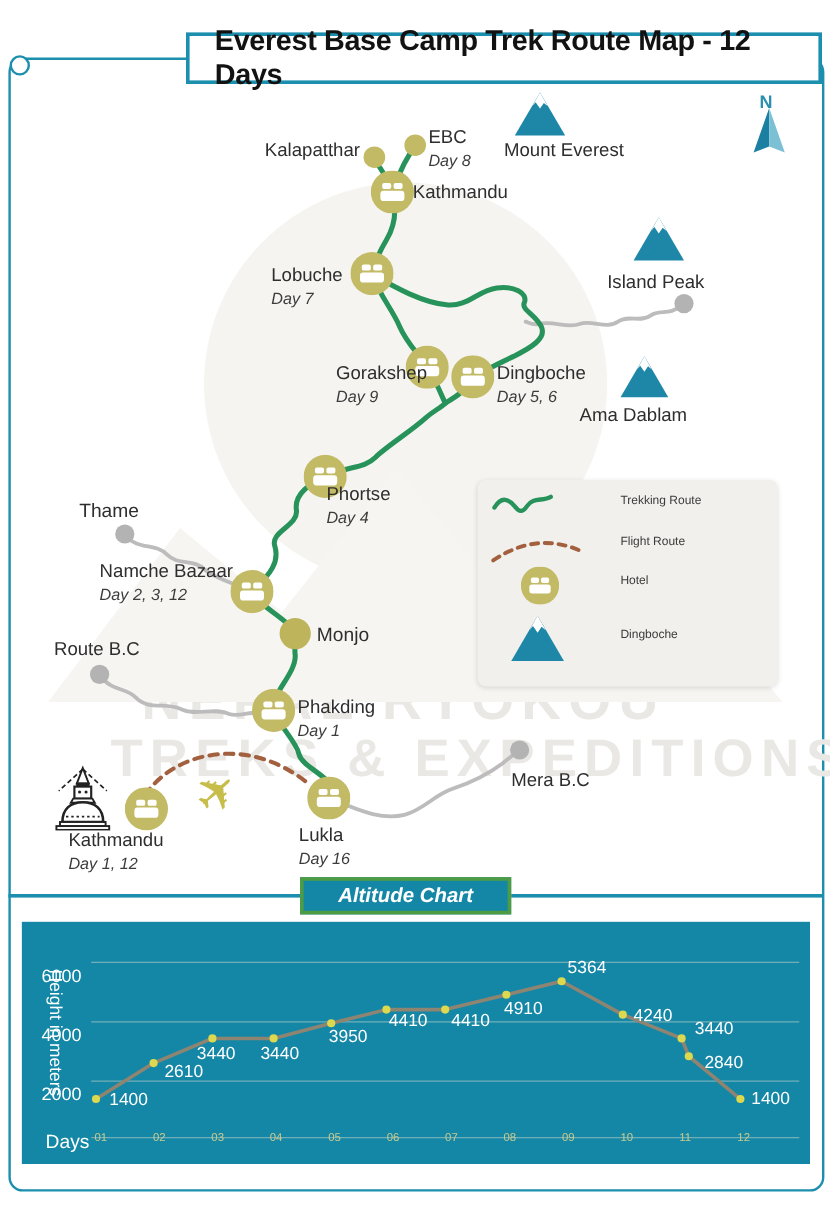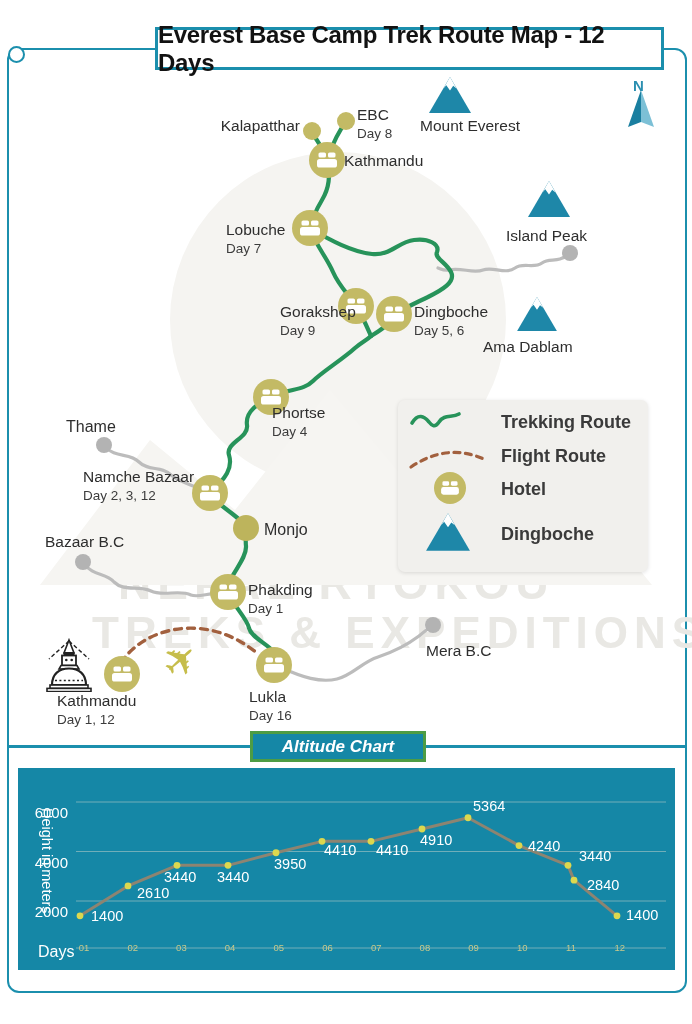--- a/index.html
+++ b/index.html
@@ -4,37 +4,37 @@
 <style>
   html,body{margin:0;padding:0;background:#ffffff;}
   #stage{position:relative;width:692px;height:1024px;background:#fff;overflow:hidden;
          font-family:"Liberation Sans",sans-serif;}
   .abs{position:absolute;}
   
   #frame{left:7px;top:48px;width:676px;height:941px;border:2.5px solid #1b8fad;border-radius:12px;}
   #corner-curl{left:8px;top:46px;width:13px;height:13px;border:2.5px solid #1b8fad;border-radius:50%;background:#fff;}
   
   #title-box{left:155px;top:27px;width:503px;height:37px;background:#fff;border:3px solid #1b8fad;
-             display:flex;align-items:center;justify-content:center;}
+             display:flex;align-items:center;justify-content:center;padding-left:21px;}
   #title-box span{font-size:24px;font-weight:bold;color:#121212;letter-spacing:-0.3px;}
   
   .wm{color:#e9e8e4;font-weight:bold;letter-spacing:6px;white-space:nowrap;}
   #wm1{left:118px;top:556px;font-size:46px;}
   #wm2{left:92px;top:608px;font-size:44px;}
   
   #compass-n{left:633px;top:77px;color:#2b8fb0;font-size:15px;font-weight:bold;}
   
   .loc{font-size:15.5px;color:#2e2e2e;line-height:1.15;}
-  .loc .day{font-size:13.5px;color:#3c3c3c;margin-top:2px;}
+  .loc .day{font-size:13.5px;color:#3c3c3c;margin-top:2px;font-style:italic;}
   
   .marker{pointer-events:none;}
   
   #legend{left:398px;top:400px;width:250px;height:172px;background:#f1f0ed;border-radius:7px;
           box-shadow:0 1px 4px rgba(0,0,0,0.12);}
-  .legend-label{position:absolute;left:103px;font-size:18px;color:#3a3a3a;font-weight:bold;}
+  .legend-label{position:absolute;left:119px;font-size:10px;color:#3a3a3a;}
   
   #alt-header{left:250px;top:731px;width:176px;height:31px;background:#1587a6;border:3px solid #4d9c44;
               display:flex;align-items:center;justify-content:center;box-sizing:border-box;}
   #alt-header span{color:#fff;font-size:17px;font-weight:bold;font-style:italic;}
   .divider{top:745px;height:2.5px;background:#1b8fad;}
   #divider-left{left:7px;width:243px;}
   #divider-right{left:426px;width:259px;}
   
   #chart-wrap{left:18px;top:768px;width:657px;height:202px;}
   svg{display:block;}
@@ -217,21 +217,21 @@
   <div class="abs loc" style="left:483px;top:338px"><span>Ama Dablam</span></div>
   <div class="abs loc" style="left:272px;top:404px">
       <div>Phortse</div>
       <div class="day">Day 4</div>
     </div>
   <div class="abs loc" style="left:66px;top:418px;font-size:16px"><span>Thame</span></div>
   <div class="abs loc" style="left:83px;top:468px">
       <div>Namche Bazaar</div>
       <div class="day">Day 2, 3, 12</div>
     </div>
-  <div class="abs loc" style="left:45px;top:533px"><span>Bazaar B.C</span></div>
+  <div class="abs loc" style="left:45px;top:533px"><span>Route B.C</span></div>
   <div class="abs loc" style="left:264px;top:521px;font-size:16px"><span>Monjo</span></div>
   <div class="abs loc" style="left:248px;top:581px">
       <div>Phakding</div>
       <div class="day">Day 1</div>
     </div>
   <div class="abs loc" style="left:57px;top:692px">
       <div>Kathmandu</div>
       <div class="day">Day 1, 12</div>
     </div>
   <div class="abs loc" style="left:249px;top:688px">

